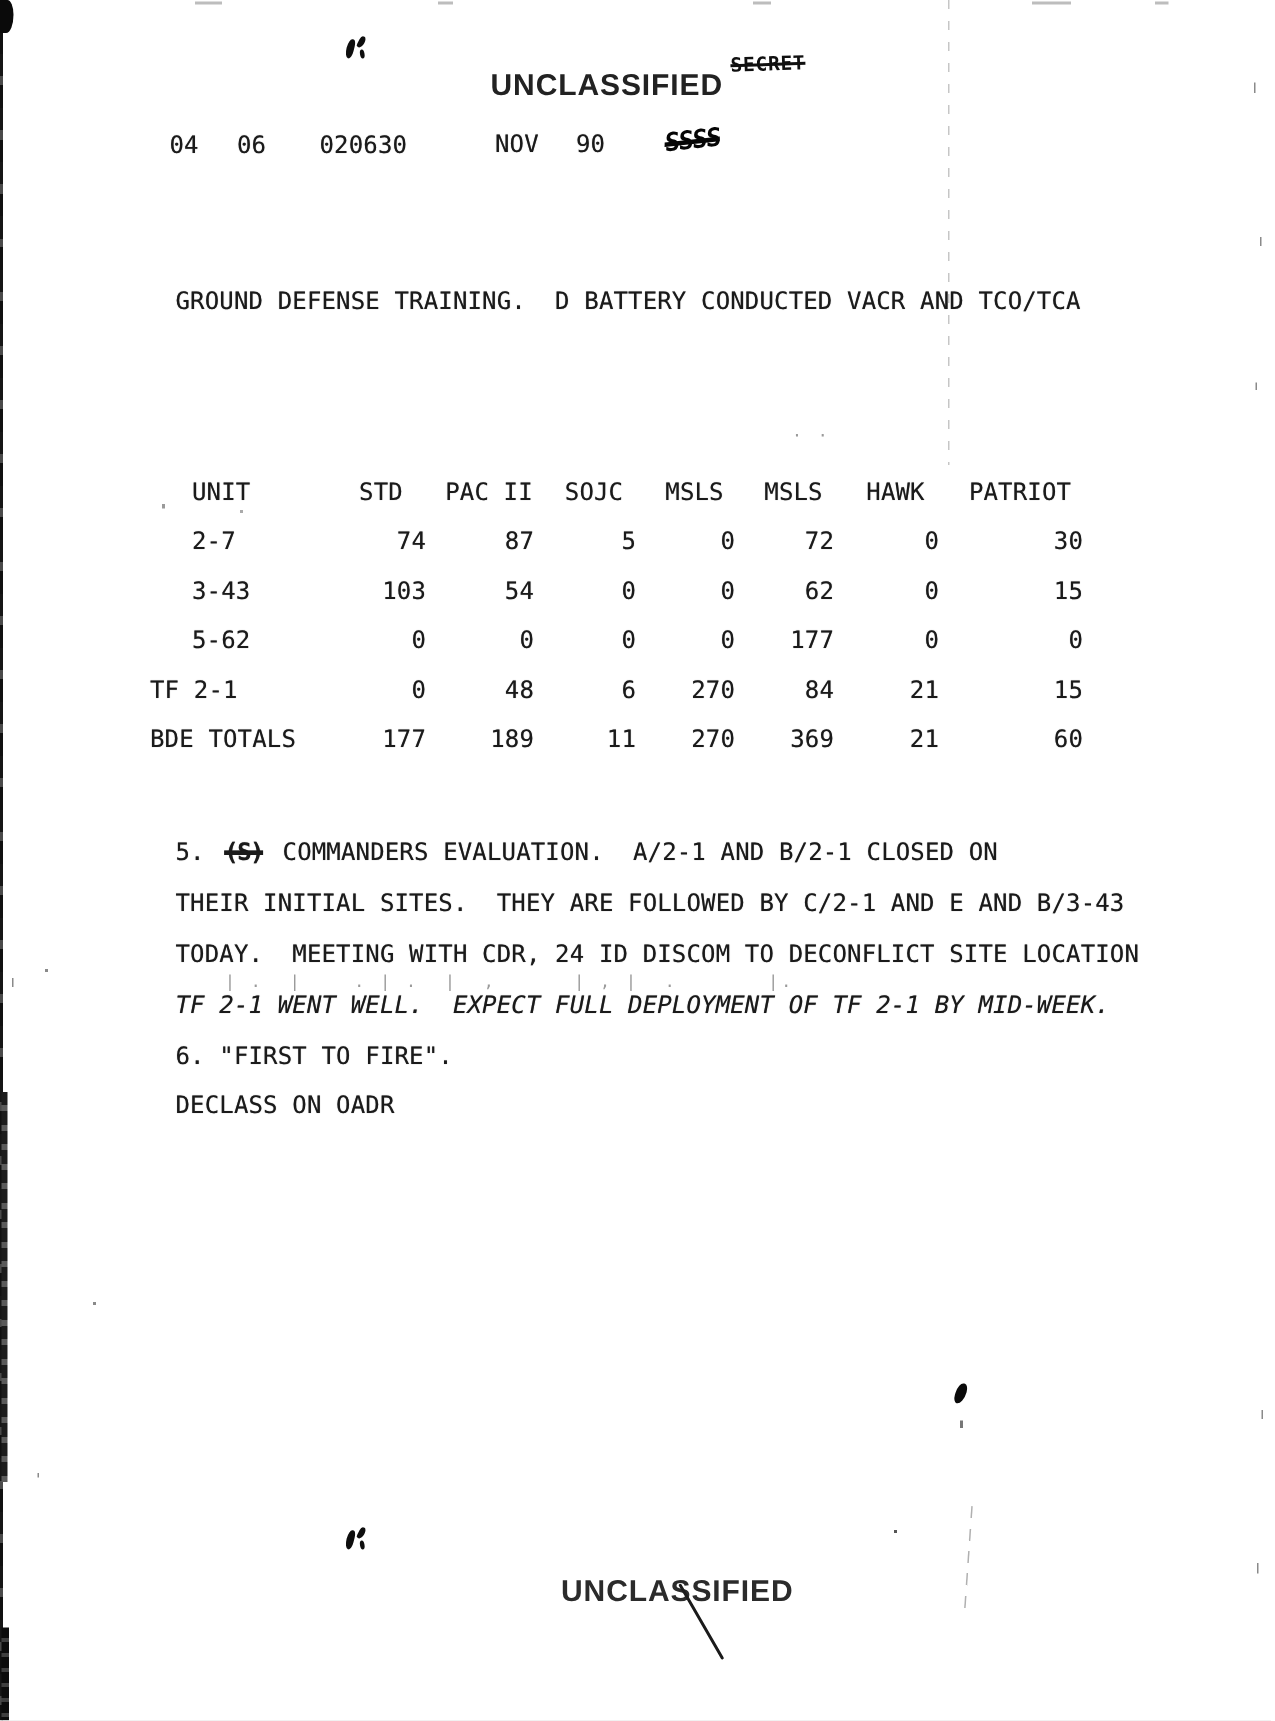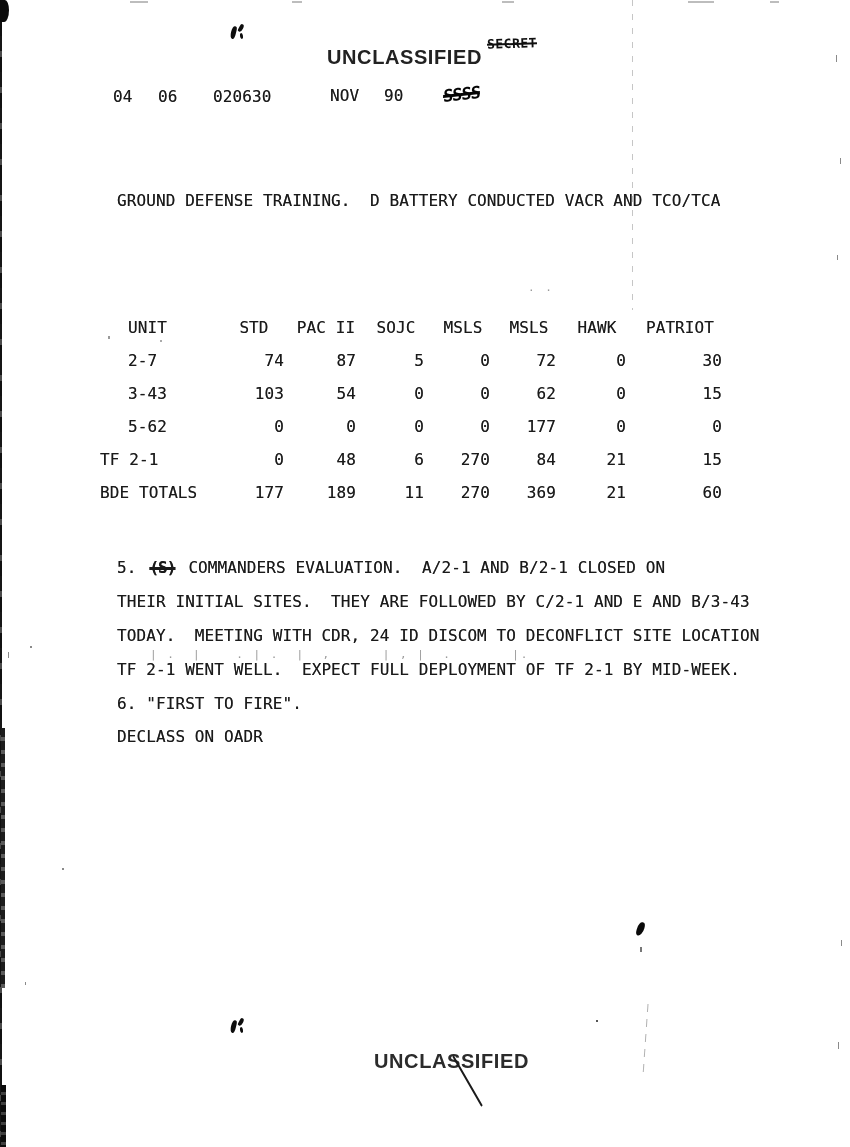--- a/index.html
+++ b/index.html
@@ -170,21 +170,21 @@
       <div class="cell num">369</div>
       <div class="cell num">21</div>
       <div class="cell num">60</div>
     </div>
   </div>
 
   <div class="line" style="left:117px;top:559px;"><span>5.</span><span class="struck gap-sm">(S)</span><span class="gap-sm">COMMANDERS EVALUATION.  A/2-1 AND B/2-1 CLOSED ON</span></div>
   <div class="line" style="left:117px;top:593px;">THEIR INITIAL SITES.  THEY ARE FOLLOWED BY C/2-1 AND E AND B/3-43</div>
   <div class="line" style="left:117px;top:627px;">TODAY.  MEETING WITH CDR, 24 ID DISCOM TO DECONFLICT SITE LOCATION</div>
   <div class="ghost" style="left:150px;top:648px;">| .  |    . | .  |  ,      | , |  .       |.</div>
-  <div class="line" style="left:117px;top:661px;">TF 2-1 WENT WELL.  EXPECT FULL DEPLOYMENT OF TF 2-1 BY MID-WEEK.</div>
+  <div class="line" style="left:117px;top:661px;font-style:italic;">TF 2-1 WENT WELL.  EXPECT FULL DEPLOYMENT OF TF 2-1 BY MID-WEEK.</div>
 
   <div class="line" style="left:117px;top:695px;">6. "FIRST TO FIRE".</div>
   <div class="line" style="left:117px;top:728px;">DECLASS ON OADR</div>
 
   <div class="speck" style="left:30px;top:646px;width:2px;height:2px;"></div>
   <div class="speck" style="left:8px;top:652px;width:1px;height:6px;"></div>
   <div class="speck" style="left:62px;top:868px;width:2px;height:2px;"></div>
   <div class="speck" style="left:25px;top:982px;width:1px;height:3px;"></div>
   <div class="speck" style="left:836px;top:55px;width:1px;height:7px;"></div>
   <div class="speck" style="left:840px;top:158px;width:1px;height:6px;"></div>

